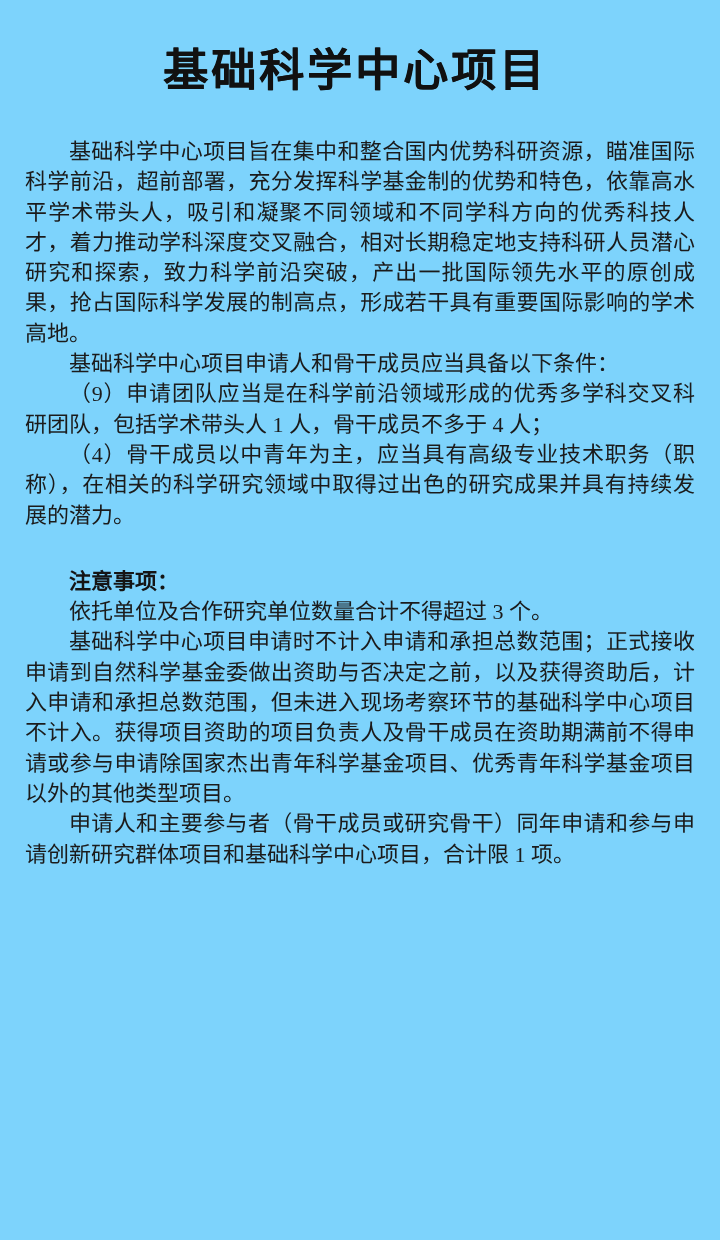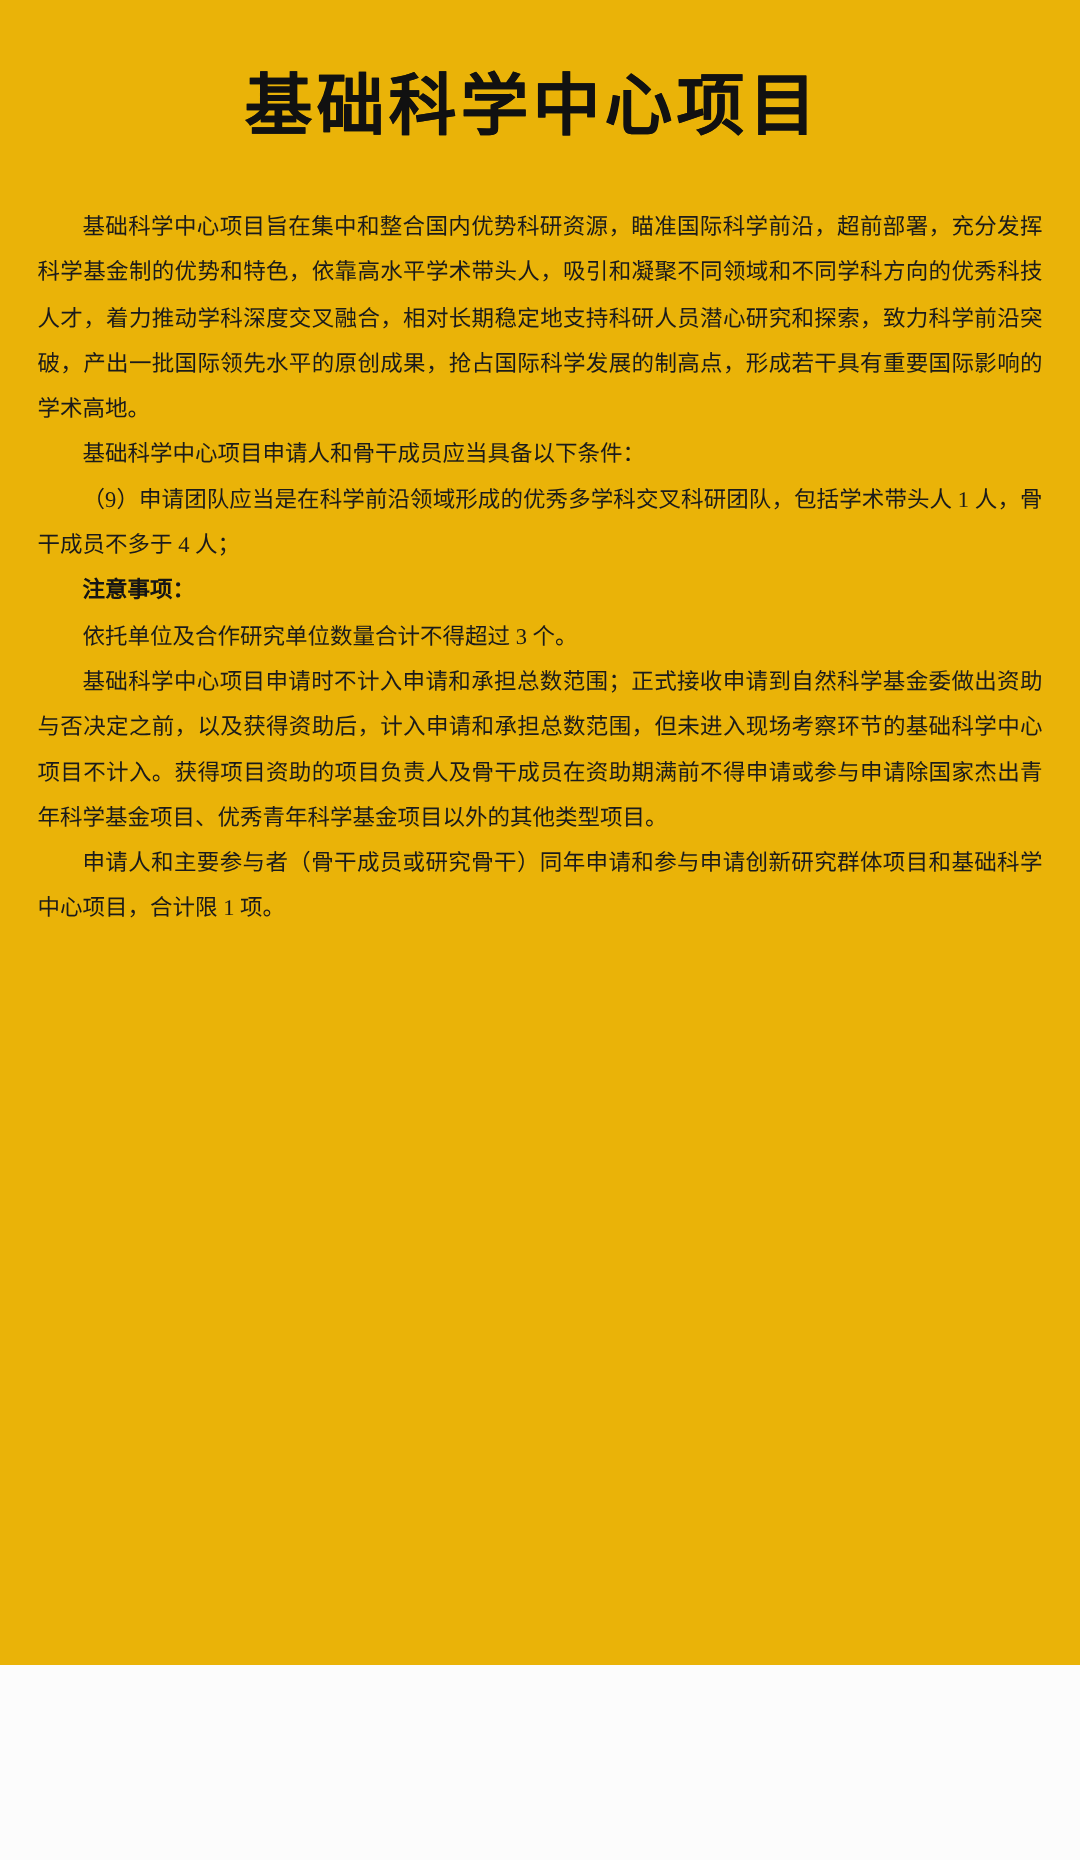--- a/index.html
+++ b/index.html
@@ -8,63 +8,65 @@
     background: #fcfcfc;
   }
   body {
     width: 720px;
     height: 1240px;
     overflow: hidden;
   }
   .page {
     box-sizing: border-box;
     width: 720px;
-    height: 1110px;
+    height: 1240px;
     padding: 30px 35px 20px 25px;
-    background: #eab308;
+    background: #7dd3fc;
     font-family: "Liberation Serif", "DejaVu Serif", serif;
     color: #1b1b1b;
   }
   .doc-title {
     margin: 4px 0 38px 0;
     text-align: center;
     font-size: 45px;
     font-weight: 700;
     letter-spacing: 3px;
     color: #111111;
     font-family: "Liberation Serif", "DejaVu Serif", serif;
     
     text-shadow: 0.4px 0 0 #111111;
   }
   .doc-body {
     width: 670px;
   }
   .para {
     margin: 0;
-    font-size: 15px;
+    font-size: 22px;
     line-height: 30.3px;
     text-align: justify;
     text-justify: inter-ideograph;
     text-indent: 2em;
     word-break: break-all;
     color: #1b1b1b;
   }
   .para.bold {
     font-weight: 700;
     color: #151515;
+    margin-top: 36px;
   }
 </style>
 </head>
 <body>
 
 <div class="page">
   <h1 class="doc-title">基础科学中心项目</h1>
 
   <div class="doc-body">
     <p class="para">基础科学中心项目旨在集中和整合国内优势科研资源，瞄准国际科学前沿，超前部署，充分发挥科学基金制的优势和特色，依靠高水平学术带头人，吸引和凝聚不同领域和不同学科方向的优秀科技人才，着力推动学科深度交叉融合，相对长期稳定地支持科研人员潜心研究和探索，致力科学前沿突破，产出一批国际领先水平的原创成果，抢占国际科学发展的制高点，形成若干具有重要国际影响的学术高地。</p>
     <p class="para">基础科学中心项目申请人和骨干成员应当具备以下条件：</p>
     <p class="para">（9）申请团队应当是在科学前沿领域形成的优秀多学科交叉科研团队，包括学术带头人 1 人，骨干成员不多于 4 人；</p>
+    <p class="para">（4）骨干成员以中青年为主，应当具有高级专业技术职务（职称），在相关的科学研究领域中取得过出色的研究成果并具有持续发展的潜力。</p>
     <p class="para bold">注意事项：</p>
     <p class="para">依托单位及合作研究单位数量合计不得超过 3 个。</p>
     <p class="para">基础科学中心项目申请时不计入申请和承担总数范围；正式接收申请到自然科学基金委做出资助与否决定之前，以及获得资助后，计入申请和承担总数范围，但未进入现场考察环节的基础科学中心项目不计入。获得项目资助的项目负责人及骨干成员在资助期满前不得申请或参与申请除国家杰出青年科学基金项目、优秀青年科学基金项目以外的其他类型项目。</p>
     <p class="para">申请人和主要参与者（骨干成员或研究骨干）同年申请和参与申请创新研究群体项目和基础科学中心项目，合计限 1 项。</p>
   </div>
 </div>
 
 </body></html>

